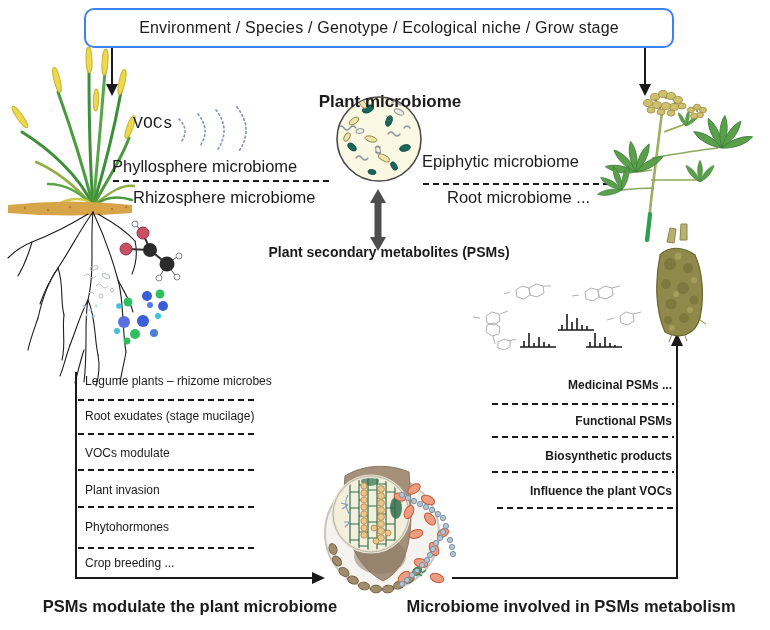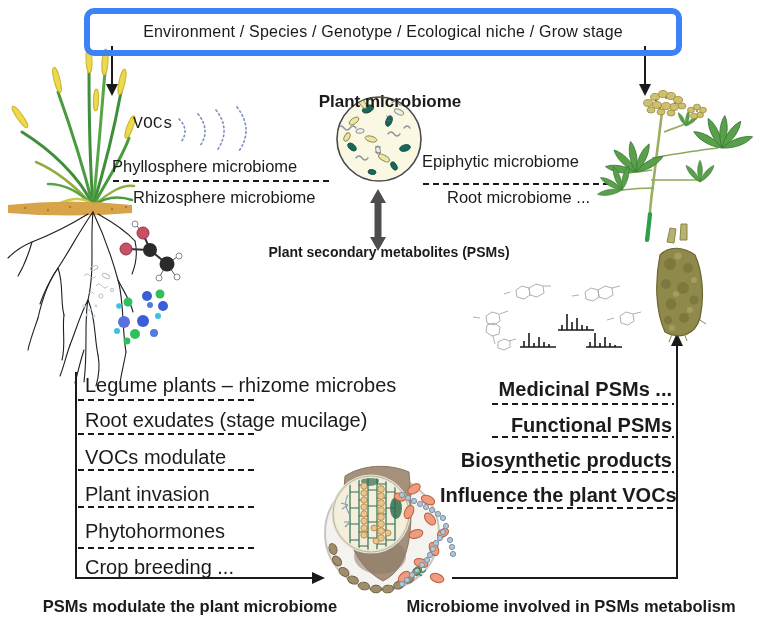--- a/index.html
+++ b/index.html
@@ -1,24 +1,24 @@
 <!DOCTYPE html>
 <html><head>
 <meta charset="utf-8">
 <style>
   html,body{margin:0;padding:0;background:#ffffff;}
   .canvas{position:relative;width:770px;height:630px;background:#ffffff;overflow:hidden;
           font-family:"Liberation Sans",sans-serif;color:#1b1b1b;}
   .abs{position:absolute;}
   .lbl{white-space:nowrap;color:#1b1b1b;}
-  .top-box{left:84px;top:8px;width:586px;height:36px;border:6px solid #3b82f6;border-radius:10px;
+  .top-box{left:84px;top:8px;width:586px;height:36px;border:2px solid #3b82f6;border-radius:10px;
            display:flex;align-items:center;justify-content:center;font-size:16px;letter-spacing:.2px;}
   .h-bold{font-weight:bold;font-size:17px;text-align:center;}
   .midlbl{font-size:16.5px;}
-  .list-item{font-size:20px;}
+  .list-item{font-size:12px;}
   .r-item{text-align:right;width:232px;font-weight:bold;}
   .caption{font-weight:bold;font-size:16.5px;text-align:center;}
   svg{position:absolute;left:0;top:0;}
 </style>
 </head>
 <body>
 
 <div class="canvas">
 
   <svg width="770" height="630" viewBox="0 0 770 630">

